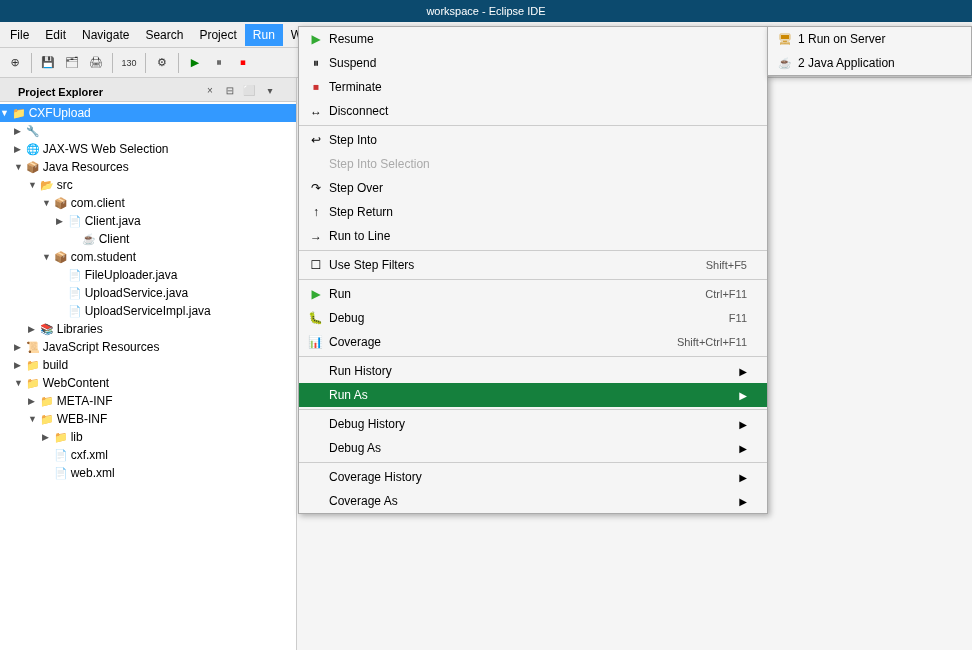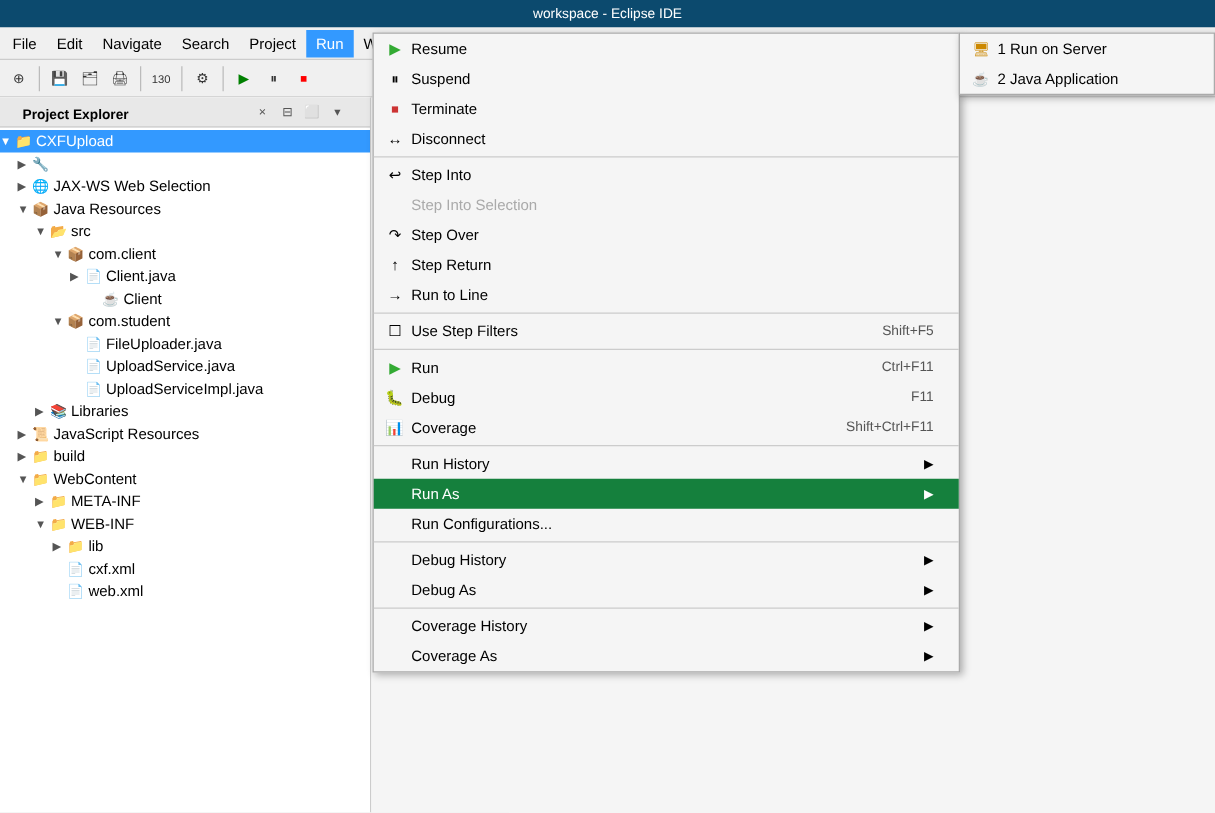--- a/index.html
+++ b/index.html
@@ -481,24 +481,20 @@
     <div class="menu-row">
       <span class="menu-icon"></span>
       <span>Run History</span>
       <span class="arrow">▶</span>
     </div>
     <div class="menu-row active-item">
       <span class="menu-icon"></span>
       <span>Run As</span>
       <span class="arrow">▶</span>
     </div>
-    <div class="menu-row">
-      <span class="menu-icon "></span>
-      <span>Run Configurations...</span>
-    </div>
     <div class="menu-sep"></div>
     <div class="menu-row">
       <span class="menu-icon"></span>
       <span>Debug History</span>
       <span class="arrow">▶</span>
     </div>
     <div class="menu-row">
       <span class="menu-icon"></span>
       <span>Debug As</span>
       <span class="arrow">▶</span>

